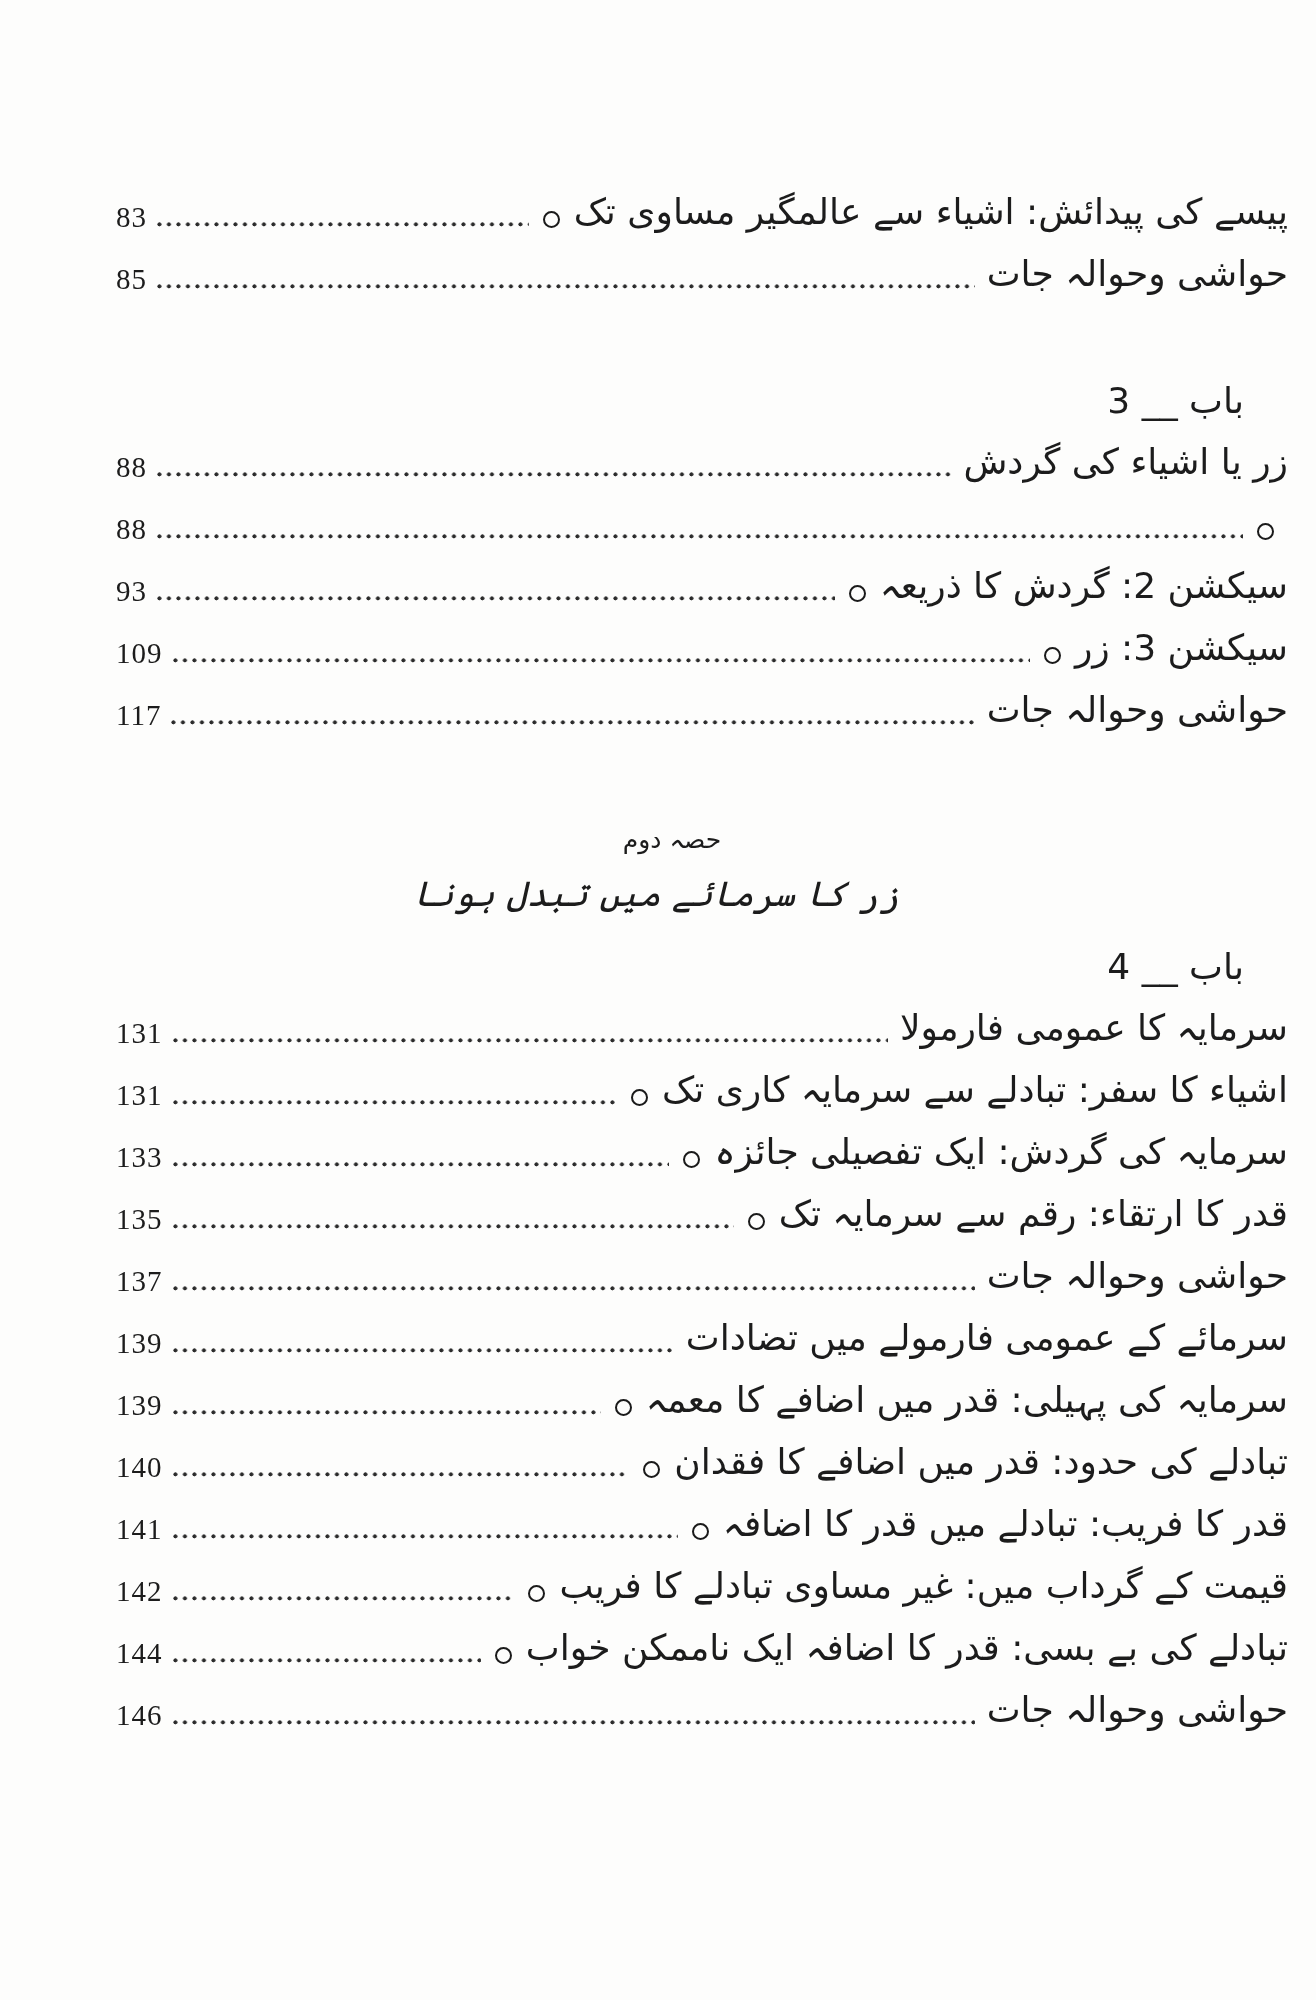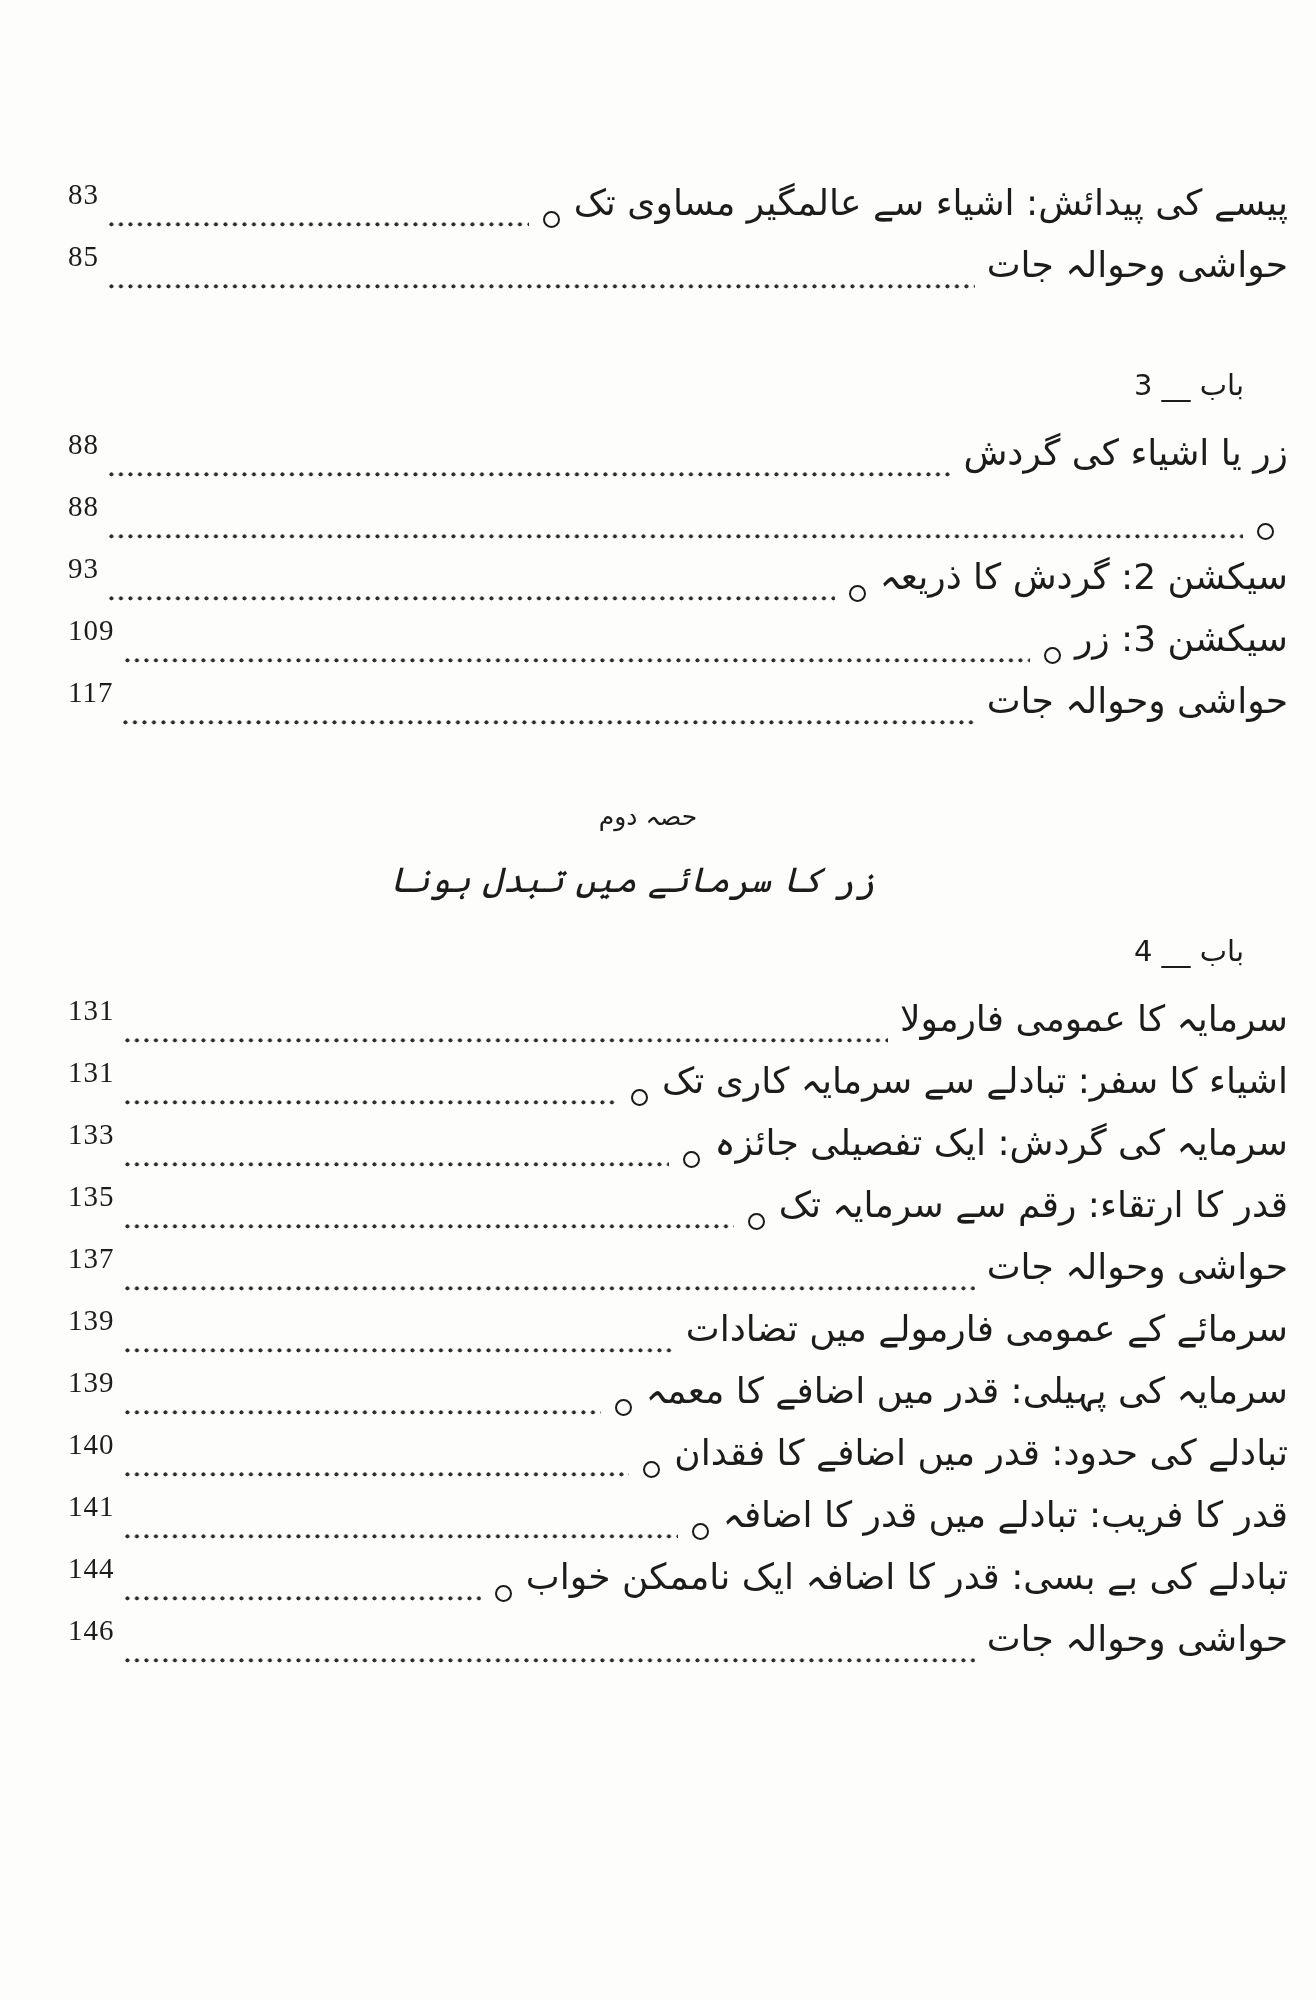--- a/index.html
+++ b/index.html
@@ -8,22 +8,24 @@
     background:#fdfdfc;color:#1c1c1c;
     font-family:"DejaVu Sans","Liberation Sans",sans-serif;
   }
   .page{
     width:1316px;height:2000px;
     box-sizing:border-box;
     padding:180px 28px 40px 68px;
   }
   .row{
     display:flex;
+    align-items:flex-end;
     height:62px;
     box-sizing:border-box;
+    margin-left:48px;
   }
   .row-entry .page-number{
     font-family:"Liberation Serif","DejaVu Serif",serif;
     font-size:29px;
     line-height:1;
     margin-bottom:10px;
     letter-spacing:1px;
     white-space:nowrap;
   }
   .leader{
@@ -50,21 +52,21 @@
     margin-bottom:8px;
     white-space:nowrap;
     text-align:right;
   }
   .row-chapter{
     justify-content:flex-end;
     padding-right:44px;
     margin-top:64px;
   }
   .chapter-title{
-    font-size:29px;
+    font-size:36px;
     line-height:1.2;
     margin-bottom:8px;
     white-space:nowrap;
   }
   .row-part{
     justify-content:center;
     margin-top:62px;
     height:58px;
   }
   .part-title{
@@ -189,20 +191,26 @@
         <span class="bullet"></span>
         <span class="entry-title" dir="rtl">تبادلے کی حدود: قدر میں اضافے کا فقدان</span>
       </div>
       <div class="row row-entry">
         <span class="page-number" dir="ltr">141</span>
         <span class="leader"></span>
         <span class="bullet"></span>
         <span class="entry-title" dir="rtl">قدر کا فریب: تبادلے میں قدر کا اضافہ</span>
       </div>
       <div class="row row-entry">
+        <span class="page-number" dir="ltr">142</span>
+        <span class="leader"></span>
+        <span class="bullet"></span>
+        <span class="entry-title" dir="rtl">قیمت کے گرداب میں: غیر مساوی تبادلے کا فریب</span>
+      </div>
+      <div class="row row-entry">
         <span class="page-number" dir="ltr">144</span>
         <span class="leader"></span>
         <span class="bullet"></span>
         <span class="entry-title" dir="rtl">تبادلے کی بے بسی: قدر کا اضافہ ایک ناممکن خواب</span>
       </div>
       <div class="row row-entry">
         <span class="page-number" dir="ltr">146</span>
         <span class="leader"></span>
         <span class="entry-title" dir="rtl">حواشی وحوالہ جات</span>
       </div>

